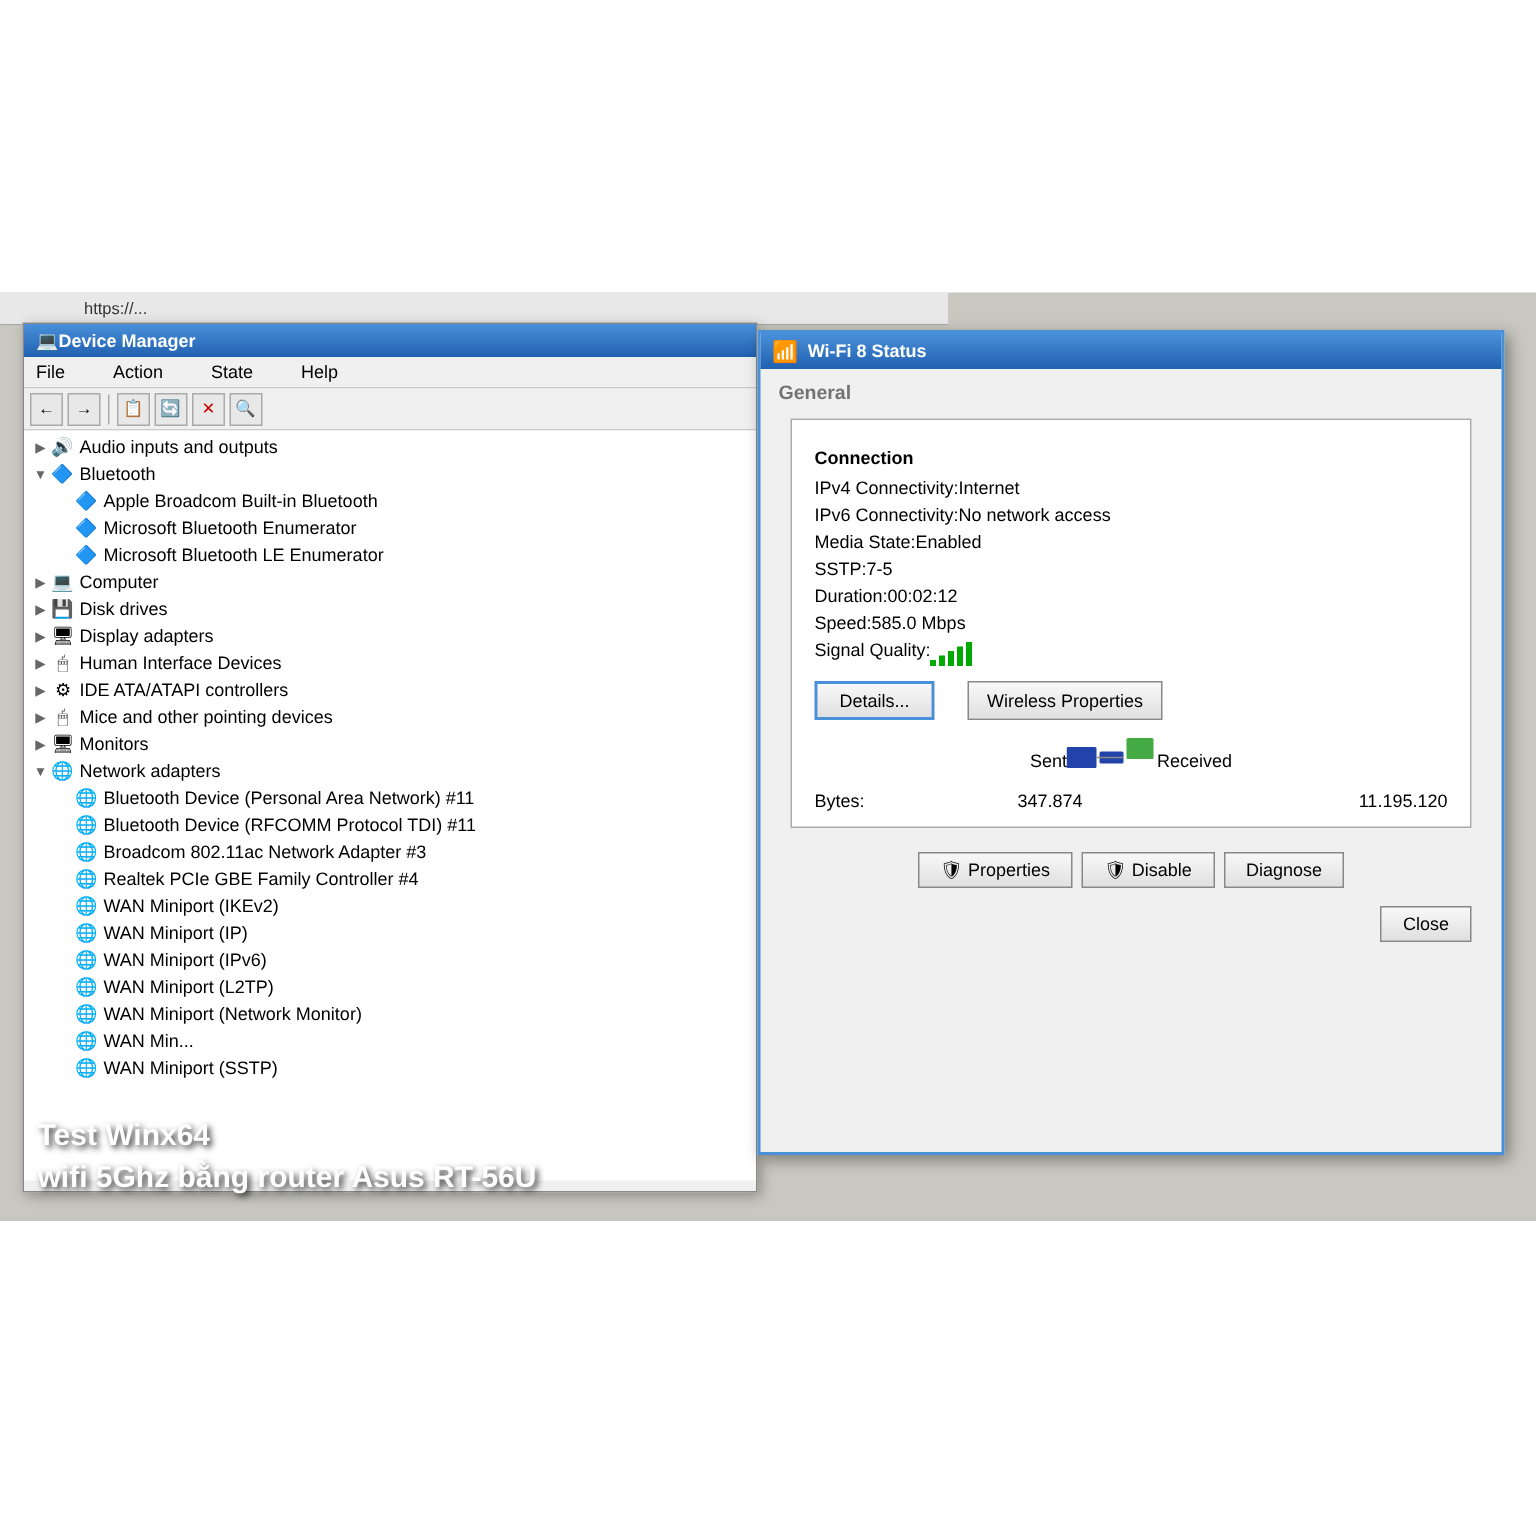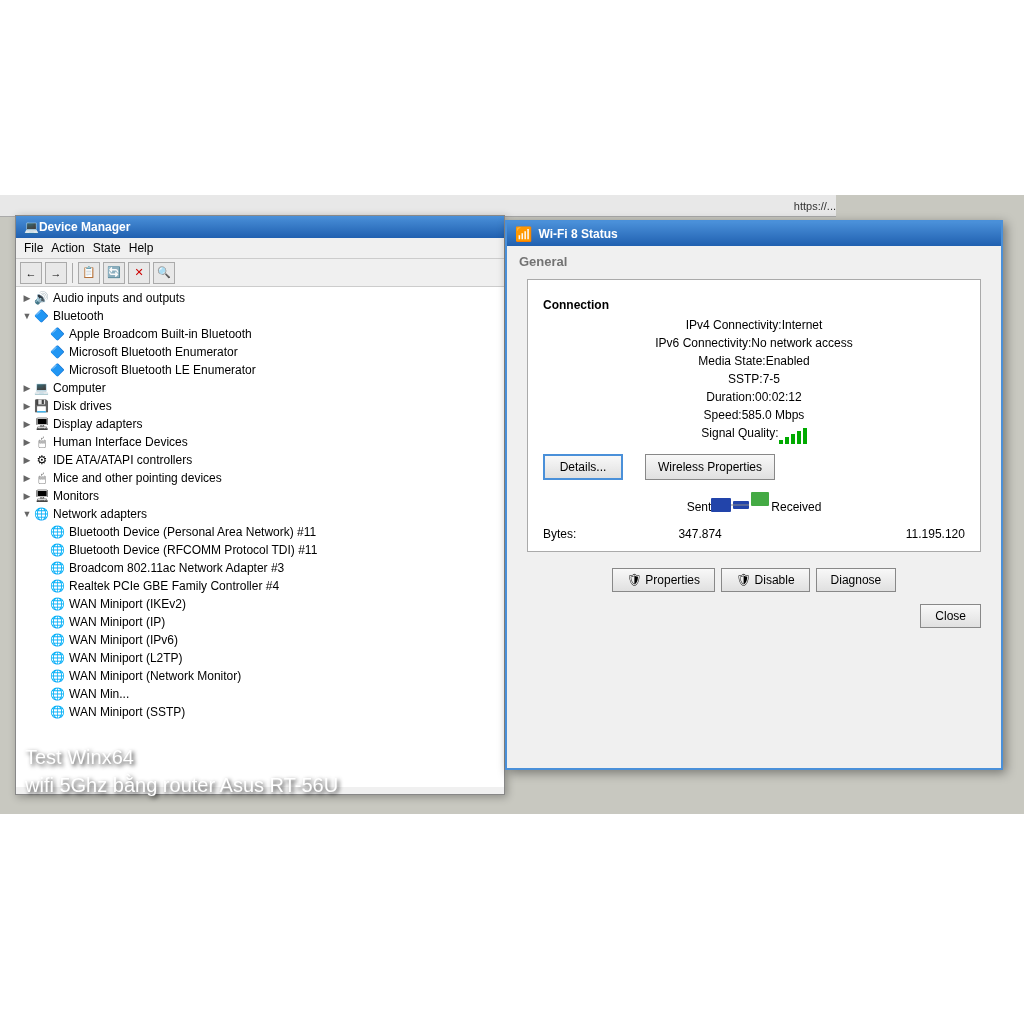--- a/index.html
+++ b/index.html
@@ -37,30 +37,29 @@
       width: 1024px;
       height: 620px;
       background: #c8c8c0;
     }
 
     
     .browser-bar {
       position: absolute;
       top: 195px;
       left: 0;
-      width: 836px;
+      width: 632px;
       height: 22px;
       background: #e8e8e8;
       border-bottom: 1px solid #aaa;
       display: flex;
       align-items: center;
-      padding-left: 40px;
+      padding-left: 56px;
       font-size: 11px;
       color: #333;
-      justify-content: flex-end;
     }
 
     
     .device-manager {
       position: absolute;
       top: 215px;
       left: 15px;
       width: 490px;
       height: 580px;
       background: #f0f0f0;
@@ -75,21 +74,21 @@
       font-size: 12px;
       font-weight: bold;
       display: flex;
       align-items: center;
       height: 22px;
     }
 
     .dm-menu-bar {
       background: #f0f0f0;
       display: flex;
-      gap: 4px;
+      gap: 28px;
       padding: 2px 6px;
       border-bottom: 1px solid #ccc;
       font-size: 12px;
     }
 
     .dm-menu-item {
       cursor: pointer;
       padding: 1px 2px;
     }
 
@@ -196,21 +195,21 @@
 
     .wifi-subsection {
       font-weight: bold;
       font-size: 12px;
       margin: 8px 0 6px 0;
       color: #000;
     }
 
     .wifi-row {
       display: flex;
-      justify-content: center;
+      justify-content: flex-start;
       margin-bottom: 4px;
       font-size: 12px;
     }
 
     .wifi-label { color: #000; }
     .wifi-value-right { text-align: right; color: #000; }
 
     .wifi-buttons {
       display: flex;
       gap: 22px;
@@ -262,21 +261,21 @@
       padding: 4px 8px;
     }
 
     
     .overlay-text {
       position: absolute;
       bottom: 225px;
       left: 25px;
       color: white;
       font-size: 20px;
-      font-weight: normal;
+      font-weight: bold;
       text-shadow: 2px 2px 4px rgba(0,0,0,0.8);
       line-height: 1.4;
     }
 
     
     .left-sidebar {
       position: absolute;
       top: 215px;
       left: 0;
       width: 15px;

